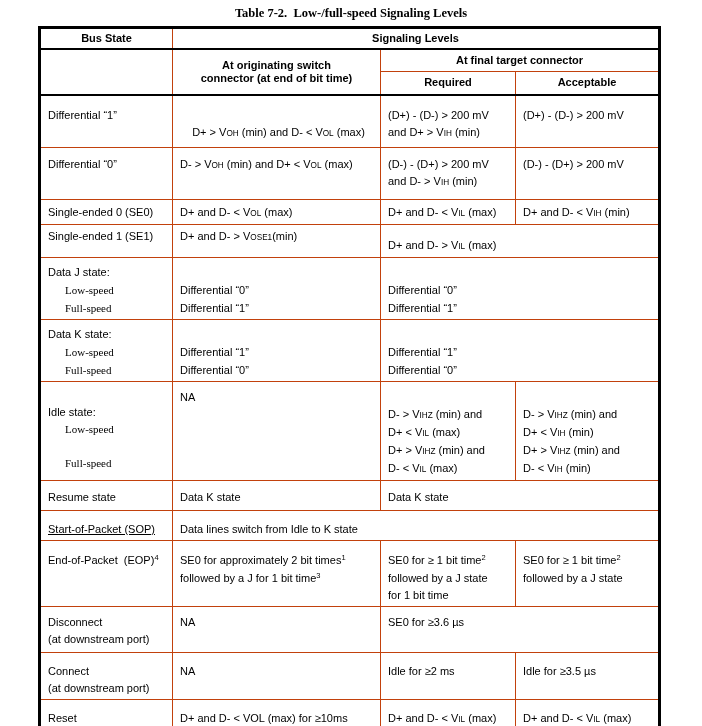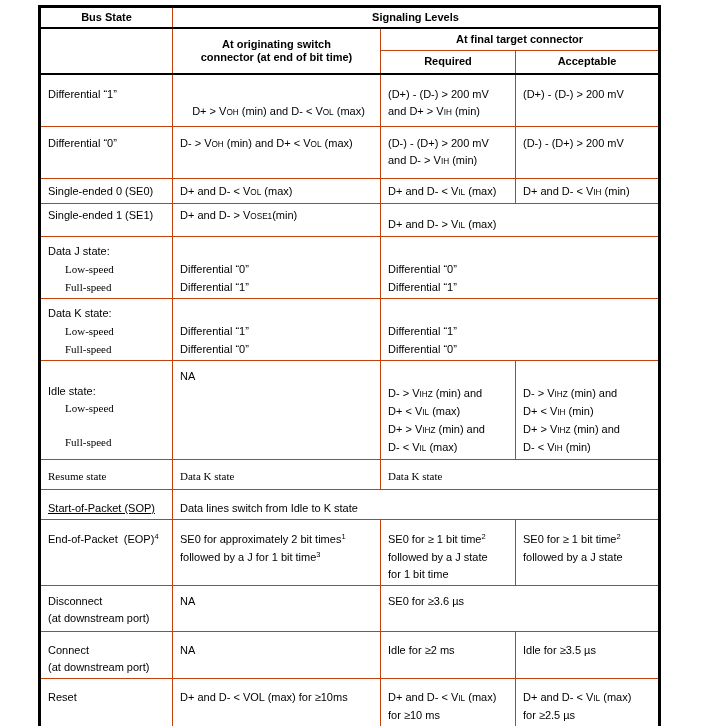--- a/index.html
+++ b/index.html
@@ -31,20 +31,21 @@
   td { vertical-align:top; font-size:11px; padding:0 3px 2px 0; }
   .cell-line { line-height:17px; padding-left:7px; white-space:pre; }
   .cell-line.indent { padding-left:24px;font-family:Liberation Serif, serif; }
   span.vsub { font-size:8.2px; }
   sup.fnote { font-size:7.5px; vertical-align:baseline; position:relative; top:-4px; }
 </style>
 </head>
 <body>
 
 <div class="page">
+  <div class="doc-title">Table 7-2.  Low-/full-speed Signaling Levels</div>
 
   <table class="sig">
     <colgroup>
       <col style="width:133px">
       <col style="width:208px">
       <col style="width:135px">
       <col style="width:144px">
     </colgroup>
     <thead>
       <tr class="hrow1">
@@ -172,21 +173,21 @@
             <div class="cell-line">D- &lt; V<span class="vsub">IL</span> (max)</div>
           </td>
           <td style="padding-top: 7px;">
             <div class="cell-line">&nbsp;</div>
             <div class="cell-line">D- &gt; V<span class="vsub">IHZ</span> (min) and</div>
             <div class="cell-line">D+ &lt; V<span class="vsub">IH</span> (min)</div>
             <div class="cell-line">D+ &gt; V<span class="vsub">IHZ</span> (min) and</div>
             <div class="cell-line">D- &lt; V<span class="vsub">IH</span> (min)</div>
           </td>
         </tr>
-        <tr style="height: 30px; font-family: Liberation Serif, serif;">
+        <tr style="height: 30px;">
           <td style="padding-top: 8px;">
             <div class="cell-line">Resume state</div>
           </td>
           <td style="padding-top: 8px;">
             <div class="cell-line">Data K state</div>
           </td>
           <td colspan="2" style="padding-top: 8px;">
             <div class="cell-line">Data K state</div>
           </td>
         </tr>

